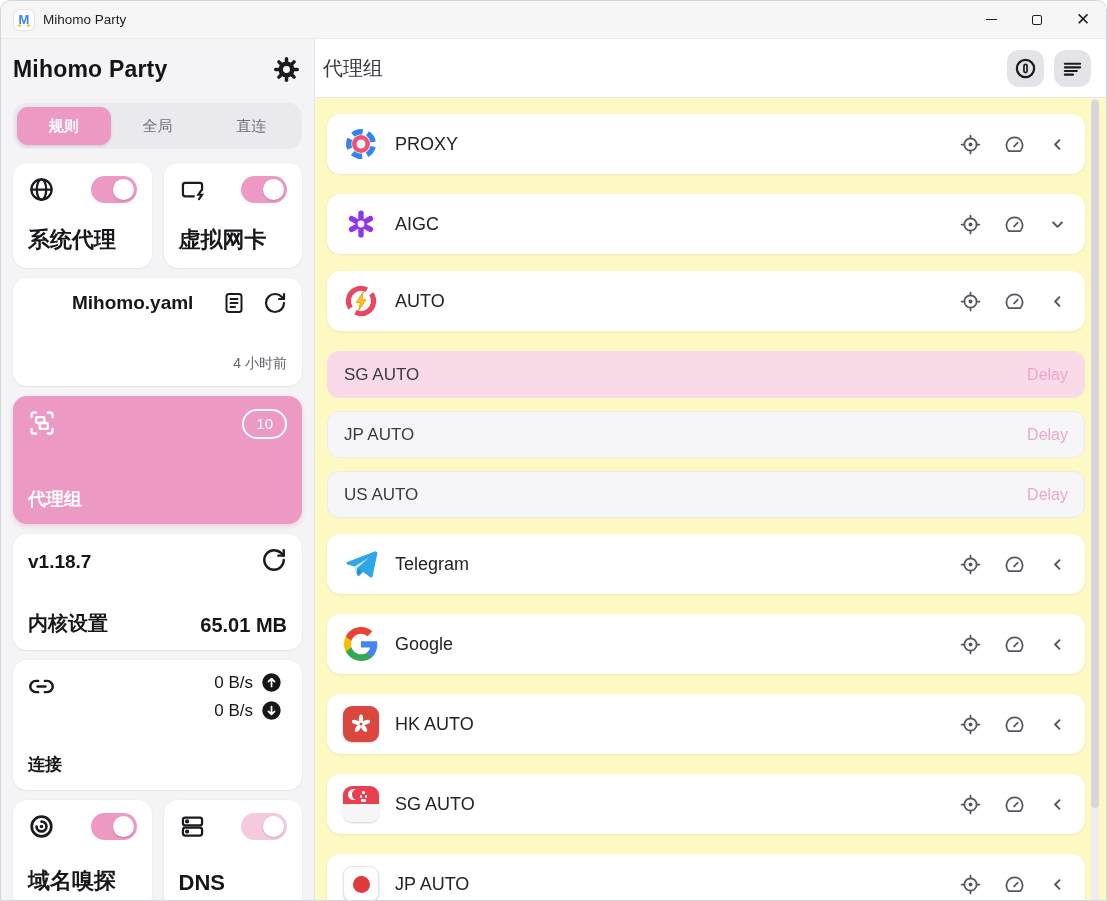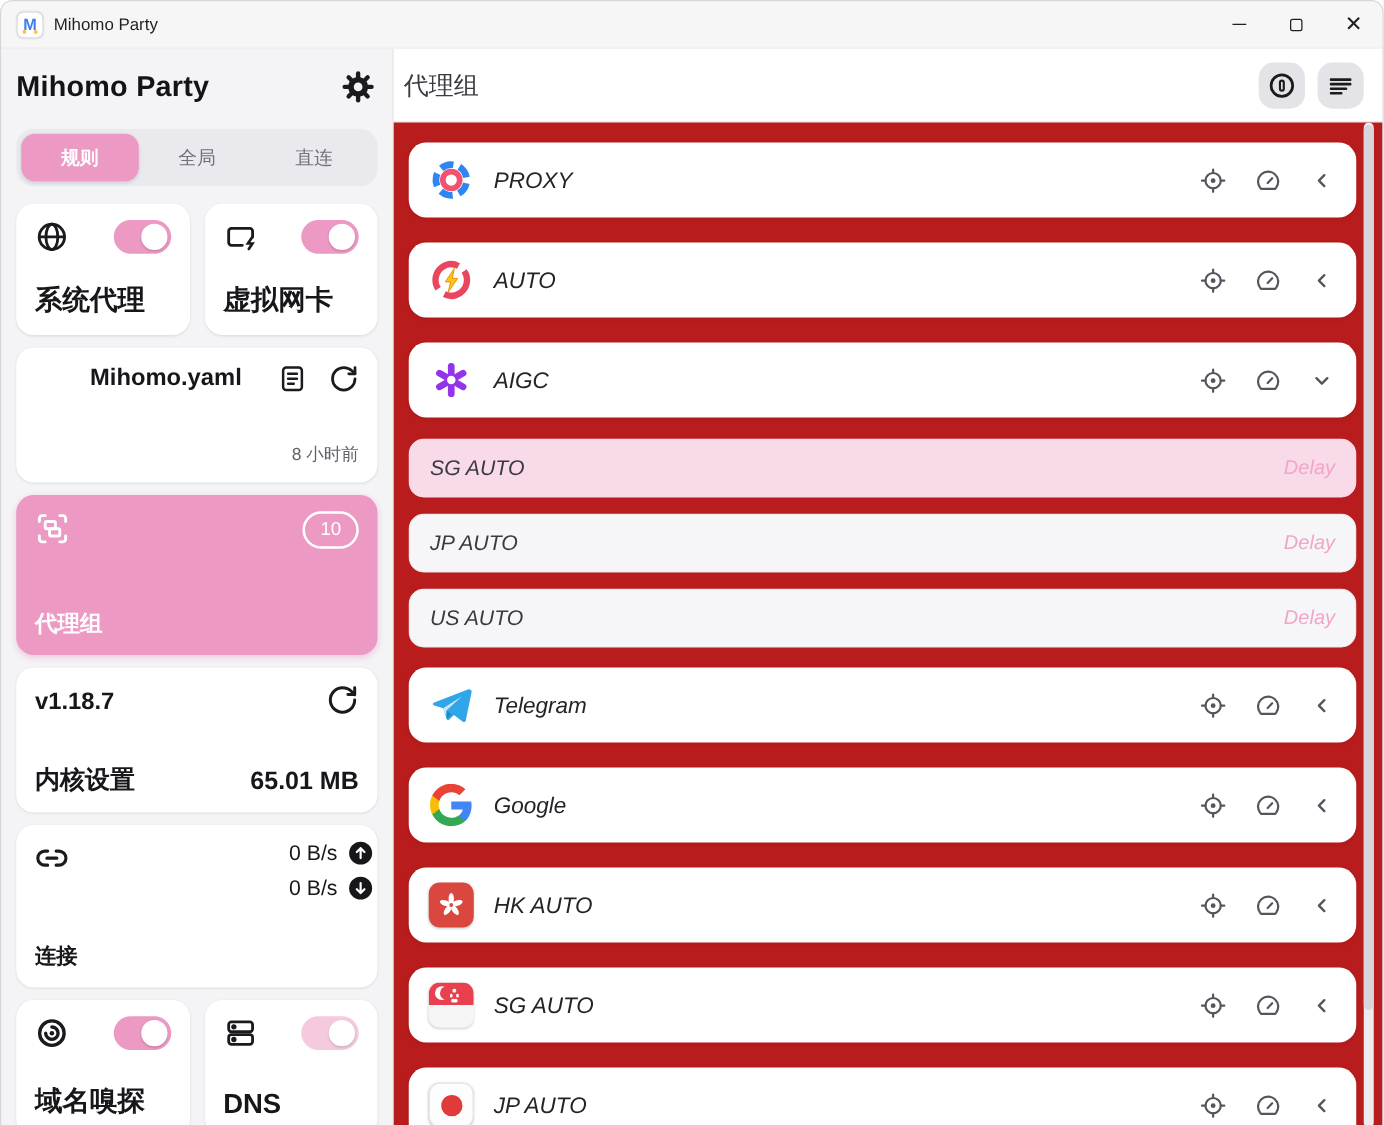--- a/index.html
+++ b/index.html
@@ -54,35 +54,35 @@
   .groups-top { display:flex; align-items:flex-start; justify-content:space-between; }
   .badge { border:2px solid #ffffff; border-radius:999px; padding:3px 12px; font-size:15px; color:#ffffff; line-height:1.3; }
   .groups-label { font-size:18px; font-weight:bold; }
 
   .core-card { height:116px; margin-bottom:10px; display:flex; flex-direction:column; justify-content:space-between; }
   .core-top, .core-bottom { display:flex; align-items:flex-end; justify-content:space-between; }
   .core-version { font-size:19px; font-weight:bold; color:#17171b; }
   .core-label, .core-mem { font-size:20px; font-weight:bold; color:#17171b; }
 
   .conn-card { height:130px; margin-bottom:10px; position:relative; }
-  .conn-rates { position:absolute; top:12px; right:3px; display:flex; flex-direction:column; gap:7px; }
+  .conn-rates { position:absolute; top:12px; right:20px; display:flex; flex-direction:column; gap:7px; }
   .rate { display:flex; align-items:center; gap:8px; justify-content:flex-end; font-size:17px; color:#17171b; }
   .conn-label { position:absolute; left:15px; bottom:14px; font-size:17px; font-weight:bold; color:#17171b; }
 
   .bottom-card { flex:1; height:109px; display:flex; flex-direction:column; justify-content:space-between; }
 
   
   .main { flex:1; display:flex; flex-direction:column; position:relative; }
   .main-header { height:59px; background:#ffffff; border-bottom:1px solid #e7e7ea;
                  display:flex; align-items:center; padding:0 15px 0 8px; }
   .main-title { font-size:20px; color:#3a3a41; }
   .hdr-buttons { margin-left:auto; display:flex; gap:10px; }
   .hdr-btn { width:37px; height:37px; border-radius:12px; background:#e4e4e8; display:flex; align-items:center; justify-content:center; color:#1b1b1f; }
 
-  .list { flex:1; background:#b91c1c; padding:16px 21px 0 12px; overflow:hidden; position:relative;font-style:italic; }
+  .list { flex:1; background:#fef9c3; padding:16px 21px 0 12px; overflow:hidden; position:relative; }
   .group-row { height:60px; background:#ffffff; border-radius:14px; box-shadow:0 1px 3px rgba(0,0,0,.07);
                display:flex; align-items:center; padding:0 18px 0 16px; margin-bottom:20px; }
   .row-icon { width:36px; height:36px; flex:0 0 36px; display:flex; align-items:center; justify-content:center; }
   .row-name { margin-left:16px; font-size:18px; color:#232328; }
   .row-actions { margin-left:auto; display:flex; align-items:center; gap:23px; color:#55555e; }
 
   .sub-row { height:47px; border-radius:12px; background:#f6f6f8; border:1px solid #ebebee;
              display:flex; align-items:center; padding:0 16px; margin-bottom:13px; }
   .sub-row.selected { background:#F8DAE9; border-color:#F8DAE9; }
   .sub-name { font-size:17px; color:#3a3a41; }
@@ -193,21 +193,21 @@
             <svg width="24" height="24" viewBox="0 0 24 24" fill="none" stroke="#1b1b1f" stroke-width="2" stroke-linecap="round">
               <rect x="4.5" y="3" width="15" height="18" rx="2.5"></rect>
                 <path d="M8.5 8h7M8.5 12h7M8.5 16h4.5"></path>
             </svg>
             <svg width="24" height="24" viewBox="0 0 24 24" fill="none" stroke="#1b1b1f" stroke-width="2.2" stroke-linecap="round" stroke-linejoin="round">
               <path d="M21 12a9 9 0 1 1-9-9c2.5 0 4.9 1 6.7 2.7L21 8"></path>
                 <path d="M21 3v5h-5"></path>
             </svg>
           </div>
         </div>
-        <div class="profile-time">8 小时前</div>
+        <div class="profile-time">4 小时前</div>
       </div>
 
       <div class="card groups-card">
         <div class="groups-top">
           <svg width="28" height="28" viewBox="0 0 24 24" fill="none" stroke="#ffffff" stroke-width="2" stroke-linecap="round" stroke-linejoin="round">
             <path d="M3 7V5a2 2 0 0 1 2-2h2"></path>
               <path d="M17 3h2a2 2 0 0 1 2 2v2"></path>
             <path d="M21 17v2a2 2 0 0 1-2 2h-2"></path>
               <path d="M7 21H5a2 2 0 0 1-2-2v-2"></path>
             <rect x="7" y="7" width="7" height="5" rx="1"></rect>
@@ -326,44 +326,20 @@
             <svg width="21" height="21" viewBox="0 0 24 24" fill="none" stroke="currentColor" stroke-width="2" stroke-linecap="round" stroke-linejoin="round">
                 <path d="M4.6 18.4a9.2 9.2 0 1 1 14.8 0l-1.1 1.2H5.7Z"></path>
                 <path d="m11.6 14.2 4.1-4.4"></path>
               </svg>
             <svg width="19" height="19" viewBox="0 0 24 24" fill="none" stroke="currentColor" stroke-width="2.4" stroke-linecap="round" stroke-linejoin="round">
                 <path d="M14.5 6.5 9 12l5.5 5.5"></path>
               </svg>
           </div>
         </div>
 
-        <div class="group-row">
-          <div class="row-icon">
-            <svg width="36" height="36" viewBox="0 0 24 24">
-              <circle cx="12" cy="12" r="8.4" fill="none" stroke="#e8475f" stroke-width="3.4" stroke-dasharray="22 4.4" transform="rotate(-35 12 12)"></circle>
-              <polygon points="13.6,5.8 8.8,13 11.6,13 10.4,18.4 15.4,11.2 12.6,11.2" fill="#fcc419" stroke="#f08c00" stroke-width="0.5"></polygon>
-            </svg>
-          </div>
-          <div class="row-name">AUTO</div>
-          <div class="row-actions">
-            <svg width="21" height="21" viewBox="0 0 24 24" fill="none" stroke="currentColor" stroke-width="2" stroke-linecap="round">
-                <circle cx="12" cy="12" r="7"></circle>
-                <circle cx="12" cy="12" r="2.2" fill="currentColor" stroke="none"></circle>
-                <path d="M12 1.8V5M12 19v3.2M1.8 12H5M19 12h3.2"></path>
-              </svg>
-            <svg width="21" height="21" viewBox="0 0 24 24" fill="none" stroke="currentColor" stroke-width="2" stroke-linecap="round" stroke-linejoin="round">
-                <path d="M4.6 18.4a9.2 9.2 0 1 1 14.8 0l-1.1 1.2H5.7Z"></path>
-                <path d="m11.6 14.2 4.1-4.4"></path>
-              </svg>
-            <svg width="19" height="19" viewBox="0 0 24 24" fill="none" stroke="currentColor" stroke-width="2.4" stroke-linecap="round" stroke-linejoin="round">
-                <path d="M14.5 6.5 9 12l5.5 5.5"></path>
-              </svg>
-          </div>
-        </div>
-
         <div class="group-row gap-after-aigc">
           <div class="row-icon">
             <svg width="34" height="34" viewBox="0 0 24 24">
               <g fill="#9333ea">
                 <rect x="10.1" y="2.4" width="3.8" height="10" rx="1.9"></rect>
                 <rect x="10.1" y="2.4" width="3.8" height="10" rx="1.9" transform="rotate(60 12 12)"></rect>
                 <rect x="10.1" y="2.4" width="3.8" height="10" rx="1.9" transform="rotate(120 12 12)"></rect>
                 <rect x="10.1" y="2.4" width="3.8" height="10" rx="1.9" transform="rotate(180 12 12)"></rect>
                 <rect x="10.1" y="2.4" width="3.8" height="10" rx="1.9" transform="rotate(240 12 12)"></rect>
                 <rect x="10.1" y="2.4" width="3.8" height="10" rx="1.9" transform="rotate(300 12 12)"></rect>
@@ -381,20 +357,44 @@
             <svg width="21" height="21" viewBox="0 0 24 24" fill="none" stroke="currentColor" stroke-width="2" stroke-linecap="round" stroke-linejoin="round">
                 <path d="M4.6 18.4a9.2 9.2 0 1 1 14.8 0l-1.1 1.2H5.7Z"></path>
                 <path d="m11.6 14.2 4.1-4.4"></path>
               </svg>
             <svg width="19" height="19" viewBox="0 0 24 24" fill="none" stroke="currentColor" stroke-width="2.4" stroke-linecap="round" stroke-linejoin="round">
                 <path d="M6.5 9.5 12 15l5.5-5.5"></path>
               </svg>
           </div>
         </div>
 
+        <div class="group-row">
+          <div class="row-icon">
+            <svg width="36" height="36" viewBox="0 0 24 24">
+              <circle cx="12" cy="12" r="8.4" fill="none" stroke="#e8475f" stroke-width="3.4" stroke-dasharray="22 4.4" transform="rotate(-35 12 12)"></circle>
+              <polygon points="13.6,5.8 8.8,13 11.6,13 10.4,18.4 15.4,11.2 12.6,11.2" fill="#fcc419" stroke="#f08c00" stroke-width="0.5"></polygon>
+            </svg>
+          </div>
+          <div class="row-name">AUTO</div>
+          <div class="row-actions">
+            <svg width="21" height="21" viewBox="0 0 24 24" fill="none" stroke="currentColor" stroke-width="2" stroke-linecap="round">
+                <circle cx="12" cy="12" r="7"></circle>
+                <circle cx="12" cy="12" r="2.2" fill="currentColor" stroke="none"></circle>
+                <path d="M12 1.8V5M12 19v3.2M1.8 12H5M19 12h3.2"></path>
+              </svg>
+            <svg width="21" height="21" viewBox="0 0 24 24" fill="none" stroke="currentColor" stroke-width="2" stroke-linecap="round" stroke-linejoin="round">
+                <path d="M4.6 18.4a9.2 9.2 0 1 1 14.8 0l-1.1 1.2H5.7Z"></path>
+                <path d="m11.6 14.2 4.1-4.4"></path>
+              </svg>
+            <svg width="19" height="19" viewBox="0 0 24 24" fill="none" stroke="currentColor" stroke-width="2.4" stroke-linecap="round" stroke-linejoin="round">
+                <path d="M14.5 6.5 9 12l5.5 5.5"></path>
+              </svg>
+          </div>
+        </div>
+
         <div class="sub-row selected">
           <div class="sub-name">SG AUTO</div>
           <div class="sub-delay">Delay</div>
         </div>
         <div class="sub-row">
           <div class="sub-name">JP AUTO</div>
           <div class="sub-delay">Delay</div>
         </div>
         <div class="sub-row gap-after-us">
           <div class="sub-name">US AUTO</div>

